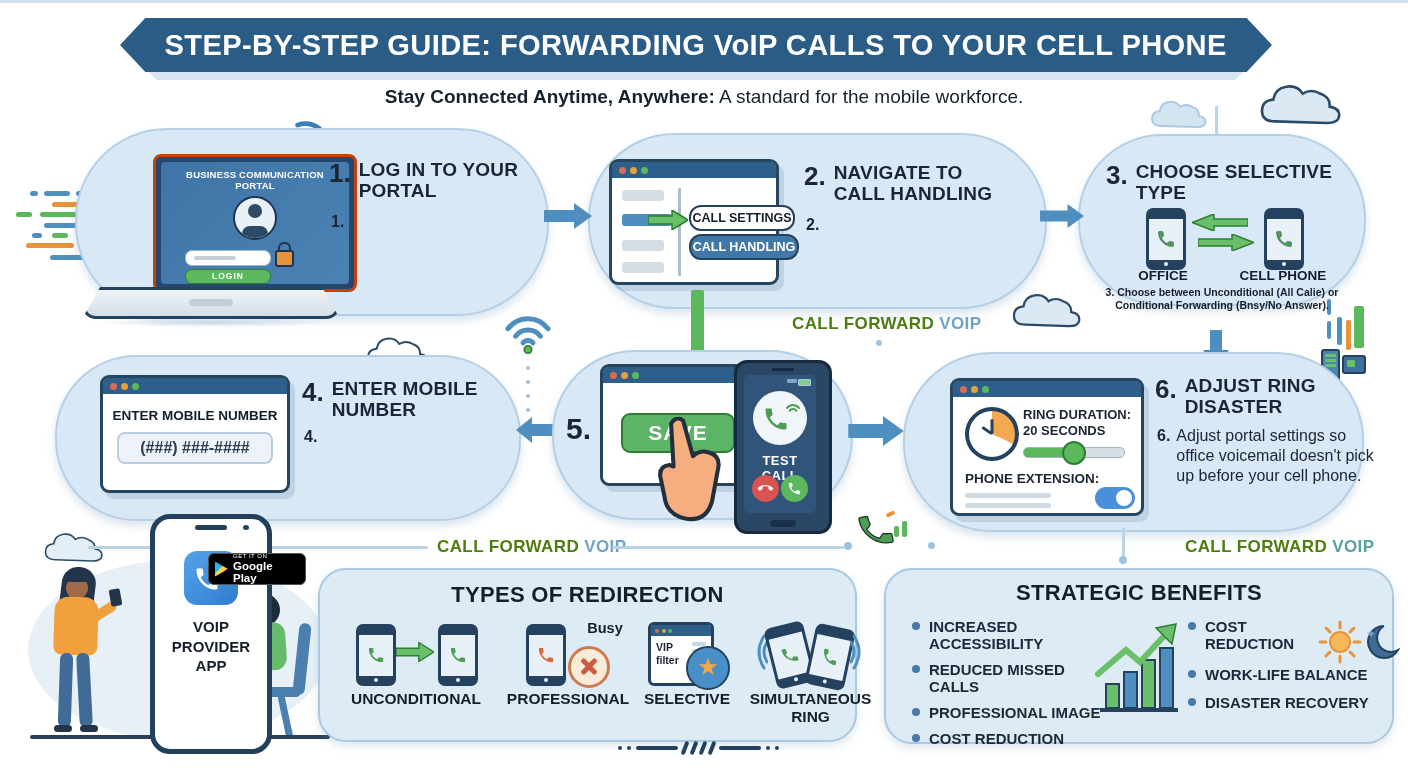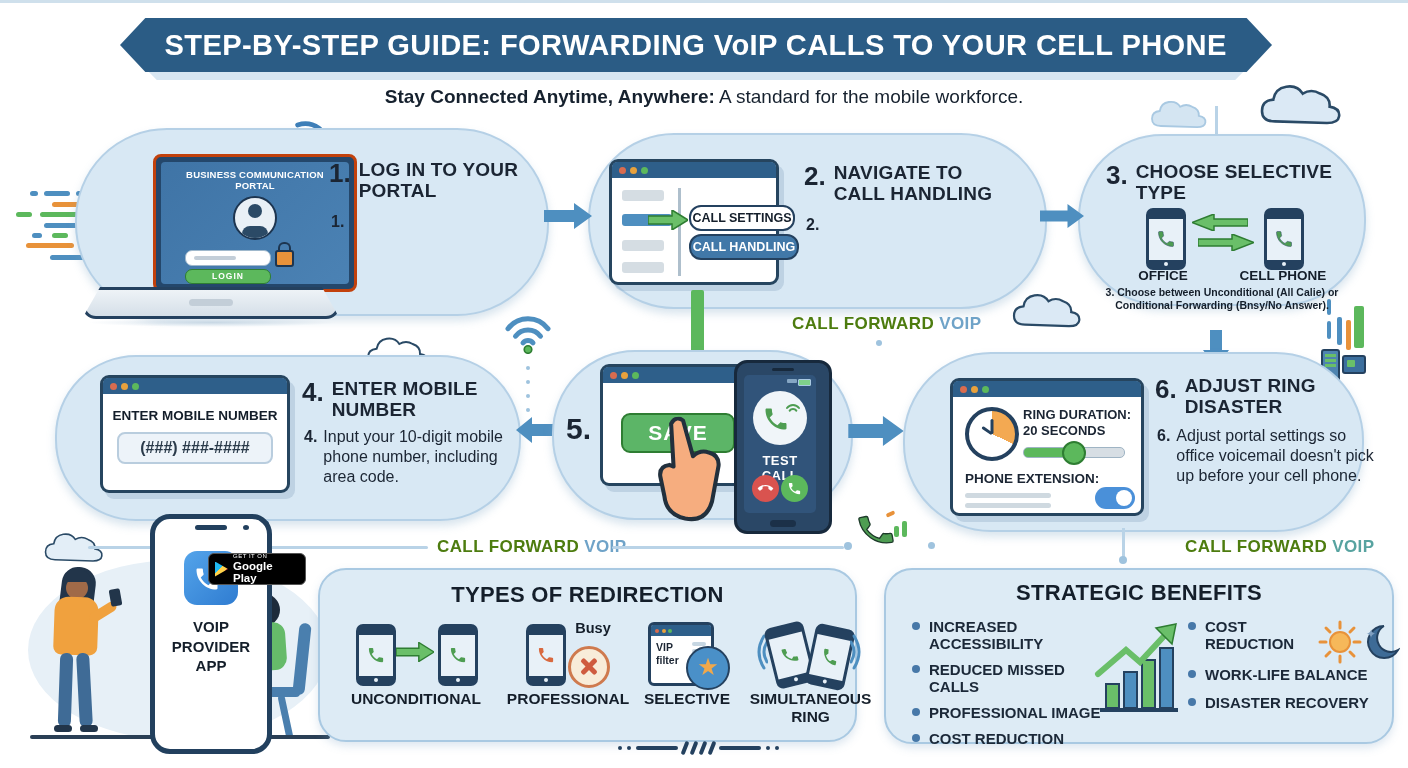--- a/index.html
+++ b/index.html
@@ -269,21 +269,20 @@
         </div>
       <div class="abs label-bold" style="left:0;top:30px;width:100%;font-size:13.5px;">ENTER MOBILE NUMBER</div>
       <div class="abs label-bold" style="left:14px;top:54px;width:152px;height:28px;background:#edf3f9;border:2px solid #b9cdde;border-radius:8px;font-size:16px;line-height:28px;color:#2a3a4a;">(###) ###-####</div>
     </div>
     <div class="step-head" style="left:245px;top:22px;width:230px;">
       <span class="step-num">4.</span>
       <span class="step-title" style="width:160px;">ENTER MOBILE NUMBER</span>
     </div>
     <div class="step-body" style="left:247px;top:70px;width:240px;">
       <span class="body-num">4.</span>
-      <span style="width:200px;">Input your 10-digit mobile phone number, including area code.</span>
     </div>
   </div>
 
   <svg class="abs" style="left:516px;top:417px;" width="42" height="26" viewBox="0 0 42 26">
       <polygon points="42,7 16,7 16,0 0,13 16,26 16,19 42,19" fill="#4e8fc0"></polygon>
     </svg>
 
   <div class="bubble" style="left:552px;top:350px;width:297px;height:166px;border-radius:83px;">
     <div class="abs" style="left:12px;top:60px;font-size:30px;font-weight:bold;">5.</div>
     <div class="win" style="left:46px;top:12px;width:148px;height:116px;">
@@ -473,21 +472,21 @@
     <div class="abs label-bold" style="left:8px;top:120px;width:176px;font-size:15.5px;">UNCONDITIONAL</div>
 
     <div class="mini-phone" style="left:206px;top:54px;">
       <div class="top"></div>
         <div class="bot"></div>
         <div class="bdot"></div>
       <svg width="19" height="19" viewBox="0 0 24 24">
           <path fill="#d9693f" d="M6.62 10.79c1.44 2.83 3.76 5.14 6.59 6.59l2.2-2.2c.27-.27.67-.36 1.02-.24 1.12.37 2.33.57 3.57.57.55 0 1 .45 1 1V20c0 .55-.45 1-1 1-9.39 0-17-7.61-17-17 0-.55.45-1 1-1h3.5c.55 0 1 .45 1 1 0 1.25.2 2.45.57 3.57.11.35.03.74-.25 1.02l-2.2 2.2z"></path>
         </svg>
     </div>
-    <div class="abs label-bold" style="left:248px;top:50px;width:50px;font-size:14.5px;">Busy</div>
+    <div class="abs label-bold" style="left:260px;top:50px;width:50px;font-size:14.5px;">Busy</div>
     <div class="abs" style="left:248px;top:76px;width:36px;height:36px;background:#f8ecd9;border:3.5px solid #cf7a4e;border-radius:50%;">
       <div style="position:absolute;left:8px;top:15px;width:20px;height:5px;background:#cf5b3f;border-radius:2px;transform:rotate(45deg);"></div>
       <div style="position:absolute;left:8px;top:15px;width:20px;height:5px;background:#cf5b3f;border-radius:2px;transform:rotate(-45deg);"></div>
     </div>
     <div class="abs label-bold" style="left:178px;top:120px;width:140px;font-size:15.5px;">PROFESSIONAL</div>
 
     <div class="abs" style="left:328px;top:52px;width:60px;height:58px;background:#fff;border:3px solid #24415f;border-radius:6px;">
       <div style="height:11px;background:#2e5f8a;border-radius:2px 2px 0 0;display:flex;align-items:center;gap:2.5px;padding:0 4px;">
         <span style="width:4px;height:4px;border-radius:50%;background:#d96c4f;"></span>
         <span style="width:4px;height:4px;border-radius:50%;background:#e8a13c;"></span>

